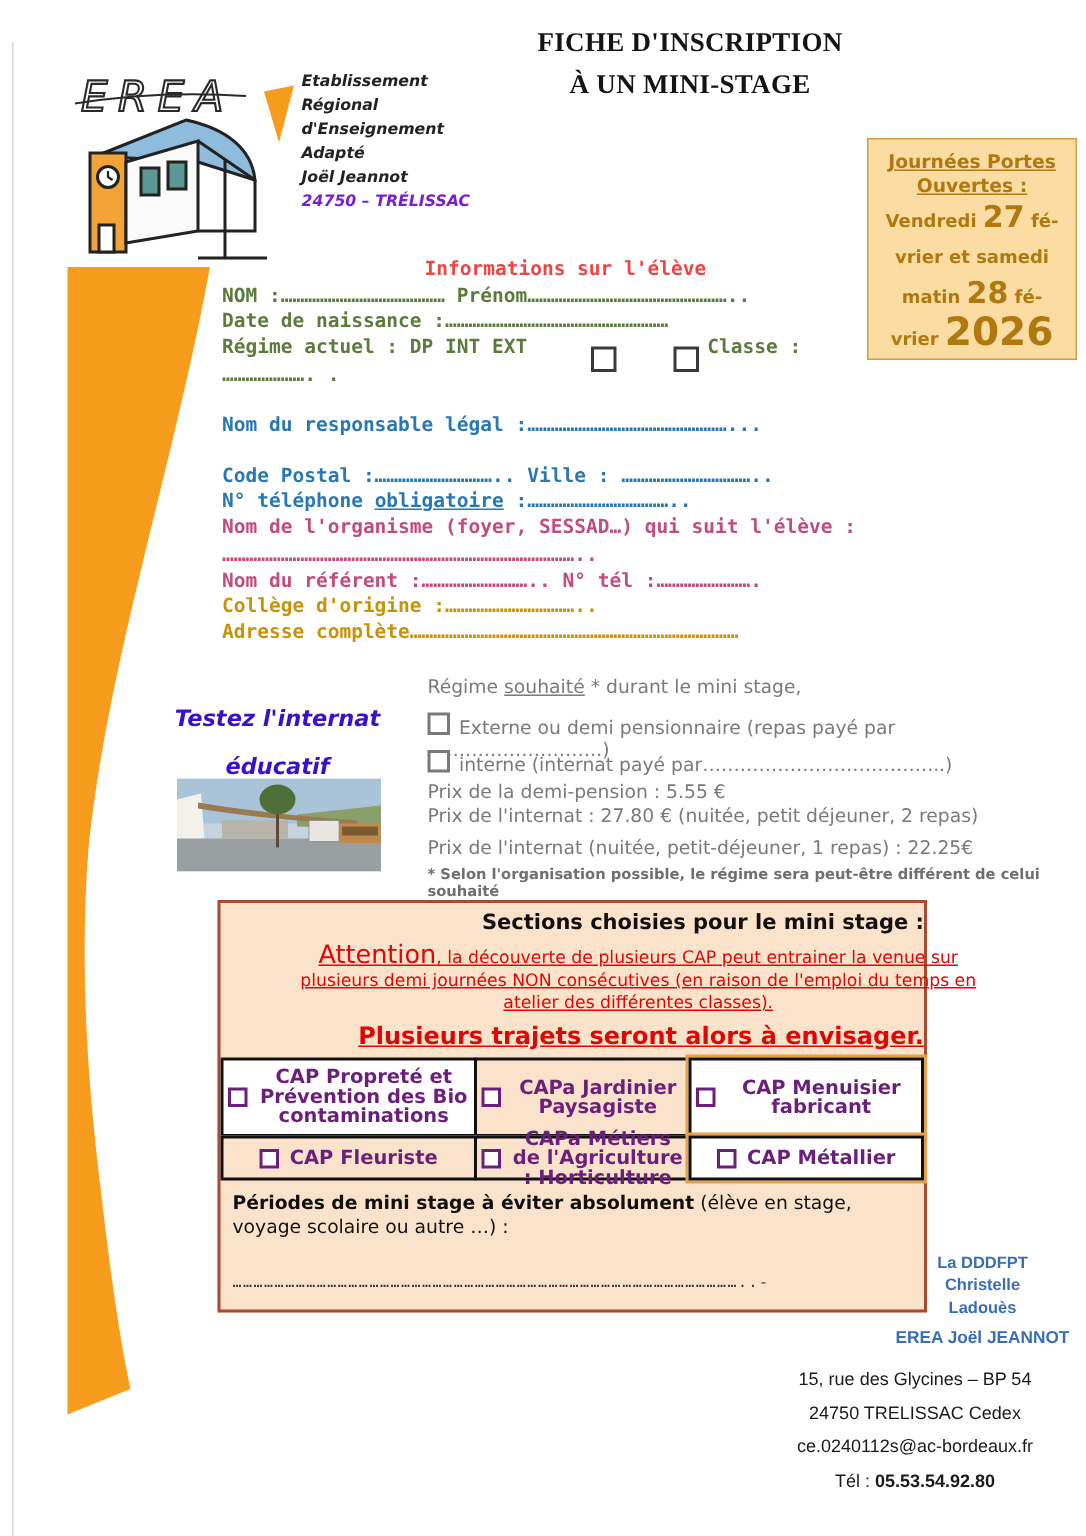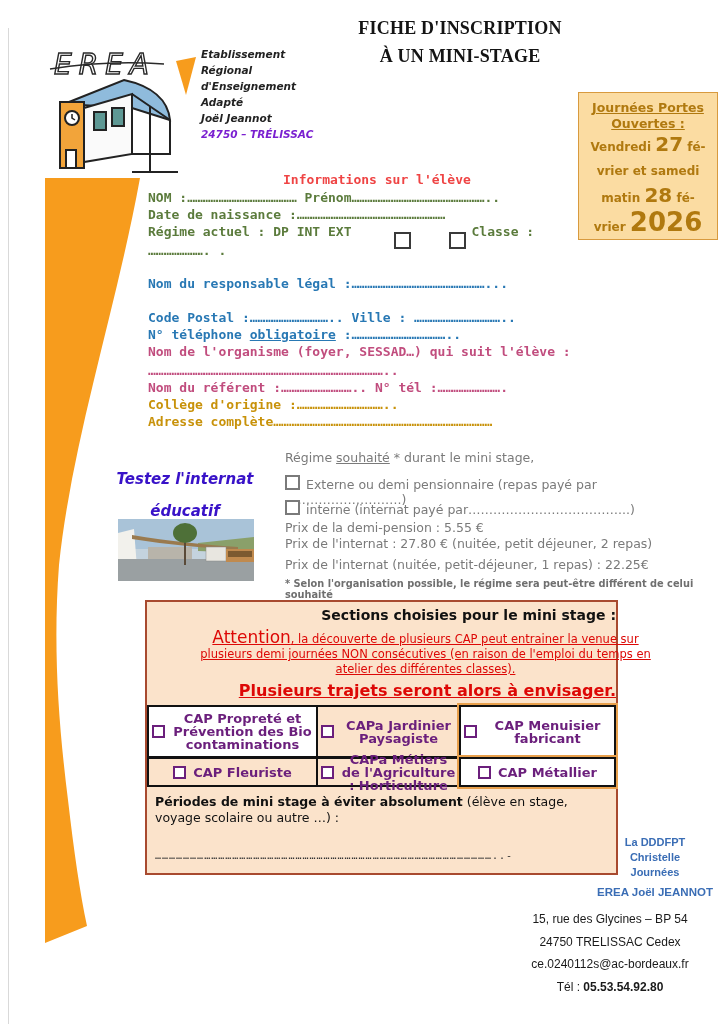--- a/index.html
+++ b/index.html
@@ -205,21 +205,21 @@
         </div>
     </div>
 
     <div id="periods-para"><span id="periods-bold">Périodes de mini stage à éviter absolument</span><span> (élève en stage, voyage scolaire ou autre …) :</span></div>
     <div id="periods-dots">………………………………………………………………………………………………………………………………..-</div>
   </div>
 
   <div class="abs foot" id="footer-dddfpt">
     <div>La DDDFPT</div>
     <div>Christelle</div>
-    <div>Journées</div>
+    <div>Ladouès</div>
   </div>
   <div class="abs foot" id="footer-erea">EREA  Joël JEANNOT</div>
   <div class="abs foot" id="footer-address">
     <div>15, rue des Glycines – BP 54</div>
     <div>24750 TRELISSAC Cedex</div>
     <div>ce.0240112s@ac-bordeaux.fr</div>
     <div><span>Tél : </span><span id="footer-tel-number">05.53.54.92.80</span></div>
   </div>
 
 </div>

